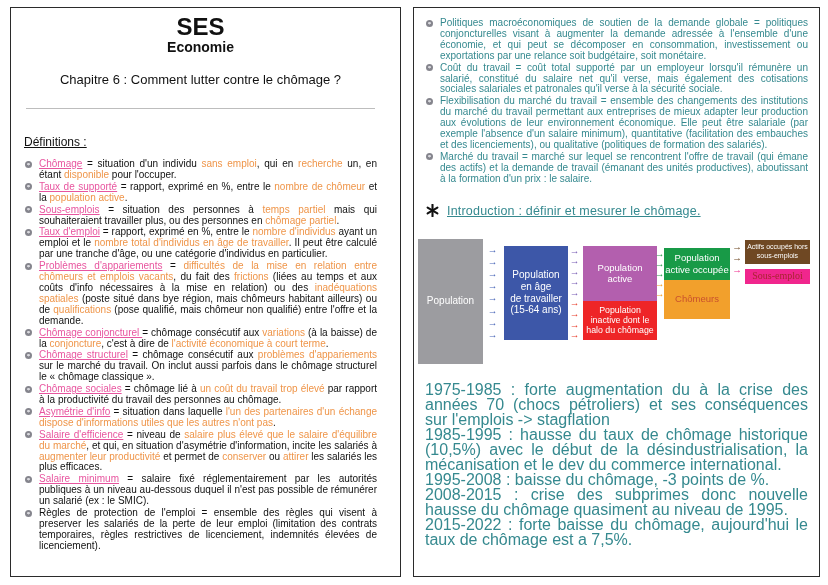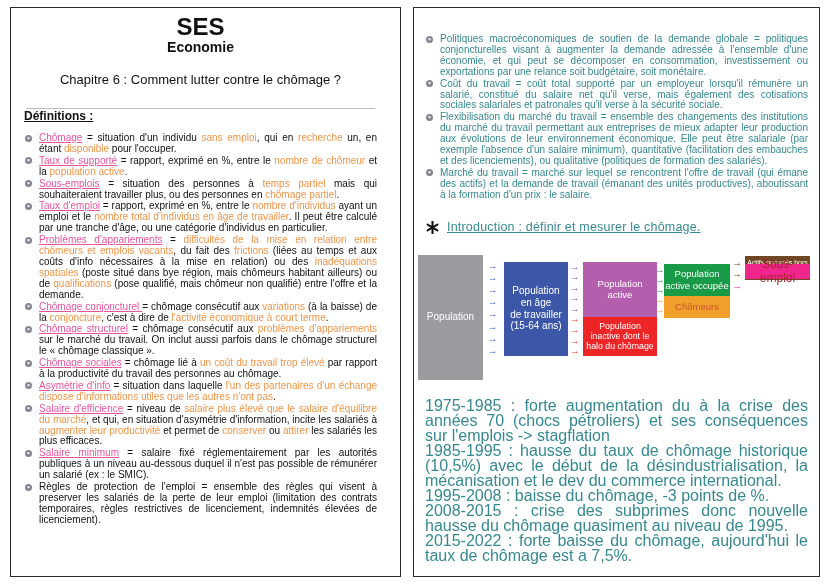--- a/index.html
+++ b/index.html
@@ -13,49 +13,49 @@
   .panel{position:absolute; top:7px; height:570px; border:1.5px solid var(--border); background:#fff;}
   .panel-left{left:10px; width:391px; padding:6px 23px 0 13px;}
   .panel-right{left:413px; width:407px; padding:8px 11px 0 11px;}
 
   .hdr{text-align:center;}
   .hdr .title{font-size:24px; font-weight:bold; line-height:26px;}
   .hdr .subtitle{font-size:14px; font-weight:bold; line-height:14px;}
   .hdr .chapter{font-size:13px; margin-top:18px; line-height:16px; font-weight:normal;}
   .rule{border:none; border-top:1px solid var(--rule-gray); margin:20px 2px 0 2px;}
 
-  .sec-heading{font-size:12px; font-weight:bold;}
+  .sec-heading{margin-top:26px; font-size:12px; font-weight:normal;}
   .sec-heading span{text-decoration:underline;}
 
   ul.defs{list-style:none; margin-top:10px;}
   ul.defs li{position:relative; padding-left:15px; font-size:10px; line-height:10.9px;
              text-align:justify; margin-bottom:1px;}
   .bullet{position:absolute; left:1px; top:1.5px; width:7px; height:7px; border-radius:50%;
           background:radial-gradient(circle at 50% 45%, #d9d9de 0 1px, var(--bullet-gray) 1.6px 100%);}
   .seg .term{color:var(--term-pink); text-decoration:underline;}
   .seg .hl{color:var(--highlight-orange);}
 
   .panel-right{color:var(--text-teal);}
-  .panel-right ul.defs{margin-top:18px;}
-
-  .intro-row{display:flex; align-items:flex-end; gap:8px; margin-top:19px; margin-left:1px;}
+  .panel-right ul.defs{margin-top:2px;}
+
+  .intro-row{display:flex; align-items:flex-start; gap:8px; margin-top:19px; margin-left:1px;}
   .intro-row .intro-text{font-size:12.5px; text-decoration:underline; letter-spacing:.2px;}
   .asterisk{flex:0 0 auto; display:block;}
 
   .diagram{position:relative; height:128px; margin-top:21px; margin-left:-7px; width:400px;}
   .dbox{position:absolute; display:flex; align-items:center; justify-content:center;
         text-align:center; white-space:pre-line; color:#fff; line-height:1.18;}
   .b-pop   {left:0;   top:0;  width:65px; height:125px; font-size:10px;}
   .b-age   {left:86px; top:7px; width:64px; height:94px; font-size:10px;}
   .b-active{left:165px; top:7px;  width:74px; height:55px; font-size:9.5px;}
   .b-inact {left:165px; top:62px; width:74px; height:39px; font-size:8.8px;}
   .b-occ   {left:246px; top:9px;  width:66px; height:32px; font-size:9.5px;}
-  .b-chom  {left:246px; top:41px; width:66px; height:22px; font-size:9.5px;}
+  .b-chom  {left:246px; top:41px; width:66px; height:39px; font-size:9.5px;}
   .b-hors  {left:327px; top:1px;  width:65px; height:24px; font-size:7px;}
-  .b-sous  {left:327px; top:9px; width:65px; height:15px; font-size:12px;}
+  .b-sous  {left:327px; top:30px; width:65px; height:15px; font-size:10px;font-family:Liberation Serif, serif;}
 
   .arrows{position:absolute; display:flex; flex-direction:column; justify-content:space-between;
           align-items:center; overflow:visible;}
   .arrows .arrow{font-size:9.5px; line-height:1;}
   .a1{left:64px;  top:6px;  width:21px; height:95px;}
   .a2{left:149px; top:7px;  width:15px; height:94px;}
   .a3{left:237px; top:10px; width:9px;  height:50px;}
   .a4{left:312px; top:3px;  width:14px; height:33px;}
 
   .timeline{margin-top:15px;}

